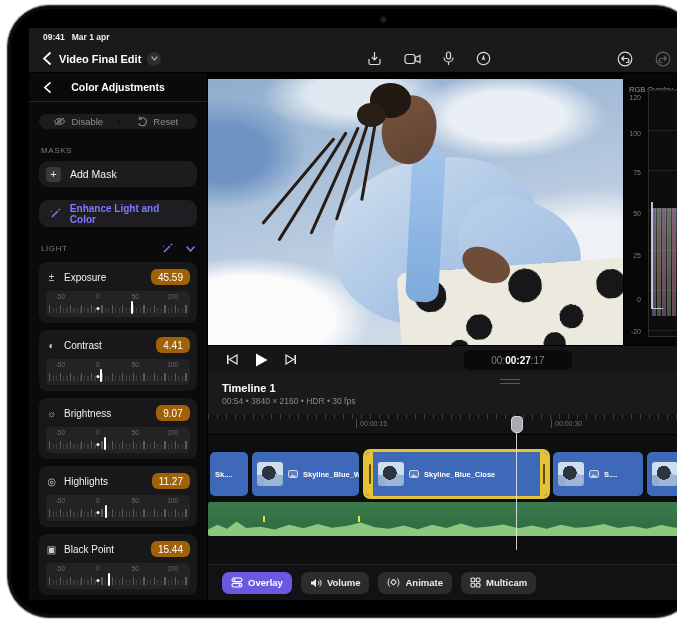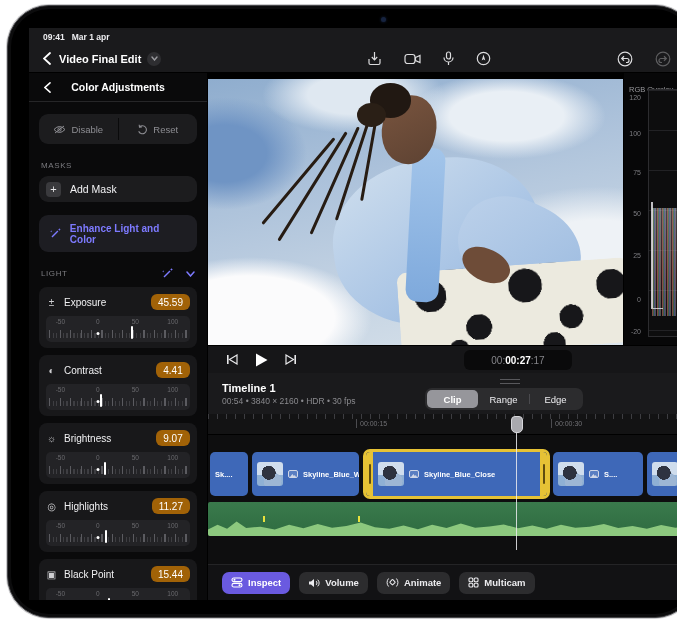--- a/index.html
+++ b/index.html
@@ -32,31 +32,31 @@
   .mainrow { flex:1; display:flex; min-height:0; }
 
   
   .sidebar { width:179px; background:#0a0a0b; border-right:1px solid #000;
     display:flex; flex-direction:column; overflow:hidden; }
   .sb-head { height:29px; display:flex; align-items:center; border-bottom:1px solid #262628;
     padding:0 10px; position:relative; flex:none; }
   .sb-title { position:absolute; left:0; right:0; text-align:center; color:#fff;
     font-size:10.5px; font-weight:bold; }
   .sb-scroll { padding:12px 10px 0; display:flex; flex-direction:column; }
-  .pill2 { background:#1c1c1e; border-radius:9px; height:30px; display:flex; margin-bottom:13px; }
+  .pill2 { background:#1c1c1e; border-radius:9px; height:15px; display:flex; margin-bottom:13px; }
   .pill2 .cell { flex:1; display:flex; align-items:center; justify-content:center; gap:5px;
     color:#8e8e93; font-size:9.5px; }
   .pill2 .sep { width:1px; background:#0a0a0b; margin:4px 0; }
   .sec-label { color:#7c7c80; font-size:8px; letter-spacing:.6px; margin:4px 0 6px 2px; }
   .addmask { background:#1c1c1e; border-radius:9px; height:26px; display:flex; align-items:center;
     gap:9px; padding:0 7px; margin-bottom:13px; }
   .plusbox { width:15px; height:15px; border-radius:4px; background:#3a3a3d; color:#e8e8ea;
     font-size:11px; display:flex; align-items:center; justify-content:center; }
   .addmask span.lbl { color:#f2f2f4; font-size:10.5px; }
-  .enhance { background:#1d1d22; border-radius:9px; height:37px; display:flex; align-items:center;
+  .enhance { background:#1d1d22; border-radius:9px; height:27px; display:flex; align-items:center;
     gap:8px; padding:0 10px; margin-bottom:15px; }
   .enhance .lbl { color:#7d7aff; font-size:10px; font-weight:bold; }
   .light-head { display:flex; align-items:center; margin:0 2px 7px; }
   .light-head .sec-label { margin:0; flex:1; }
   .light-icons { display:flex; gap:12px; align-items:center; color:#7d7aff; }
 
   .slider-card { background:#18181a; border-radius:8px; padding:7px 7px 6px; margin-bottom:7px; }
   .sl-row { display:flex; align-items:center; gap:7px; margin-bottom:6px; }
   .sl-icon { color:#cfcfd2; font-size:10px; width:11px; text-align:center; }
   .sl-name { color:#f0f0f2; font-size:10px; flex:1; white-space:nowrap; }
@@ -498,26 +498,20 @@
             <span>00:</span>
               <b>00:27</b>
               <span>:17</span>
           </div>
         </div>
 
         <div class="tl-head">
           <span class="tl-name">Timeline 1</span>
           <span class="tl-meta">00:54 • 3840 × 2160 • HDR • 30 fps</span>
           <div class="grab"></div>
-          <div class="segmented">
-            <div class="seg sel">Clip</div>
-            <div class="seg">Range</div>
-            <div class="seg-div"></div>
-            <div class="seg">Edge</div>
-          </div>
 
         </div>
 
         <div class="tl-body">
           <div class="tl-ruler">
             <div class="tl-ticks"></div>
             <span class="rlabel" style="left:148px">00:00:15</span>
             <span class="rlabel" style="left:343px">00:00:30</span>
           </div>
 
@@ -560,21 +554,21 @@
         </div>
 
         <div class="tl-foot">
           <div class="fbtn active">
             <svg width="12" height="11" viewBox="0 0 12 11" fill="none" stroke="#fff" stroke-width="1.1">
               <rect x="1" y="1" width="10" height="3.6" rx="1.8"></rect>
                 <circle cx="3.5" cy="2.8" r="1" fill="#fff" stroke="none"></circle>
               <rect x="1" y="6.4" width="10" height="3.6" rx="1.8"></rect>
                 <circle cx="8.5" cy="8.2" r="1" fill="#fff" stroke="none"></circle>
             </svg>
-            <span>Inspect</span>
+            <span>Overlay</span>
           </div>
           <div class="fbtn">
             <svg width="12" height="10" viewBox="0 0 12 10" fill="none" stroke="#ececef" stroke-width="1">
               <polygon points="1,3.5 3,3.5 6,1 6,9 3,6.5 1,6.5" fill="#ececef" stroke="none"></polygon>
               <path d="M8 3 a2.5 2.5 0 0 1 0 4"></path>
                 <path d="M9.7 1.7 a4.5 4.5 0 0 1 0 6.6"></path>
             </svg>
             <span>Volume</span>
           </div>
           <div class="fbtn">

